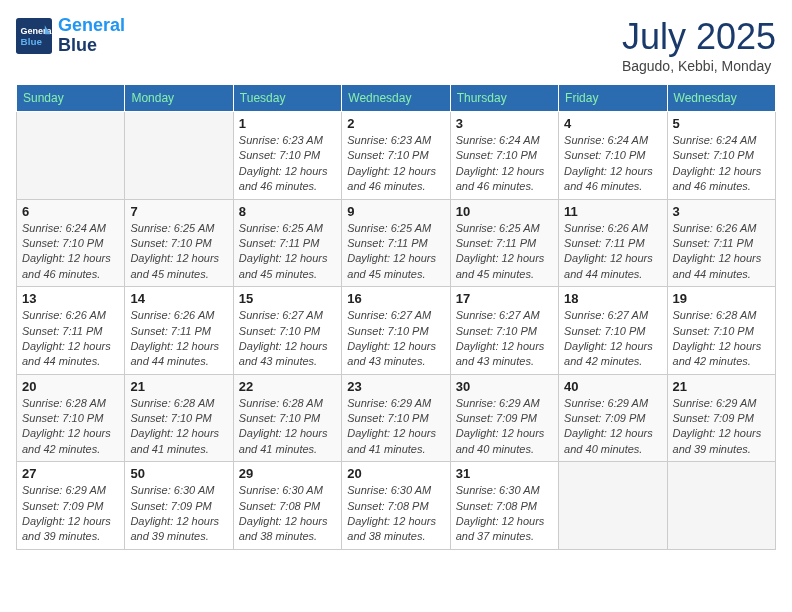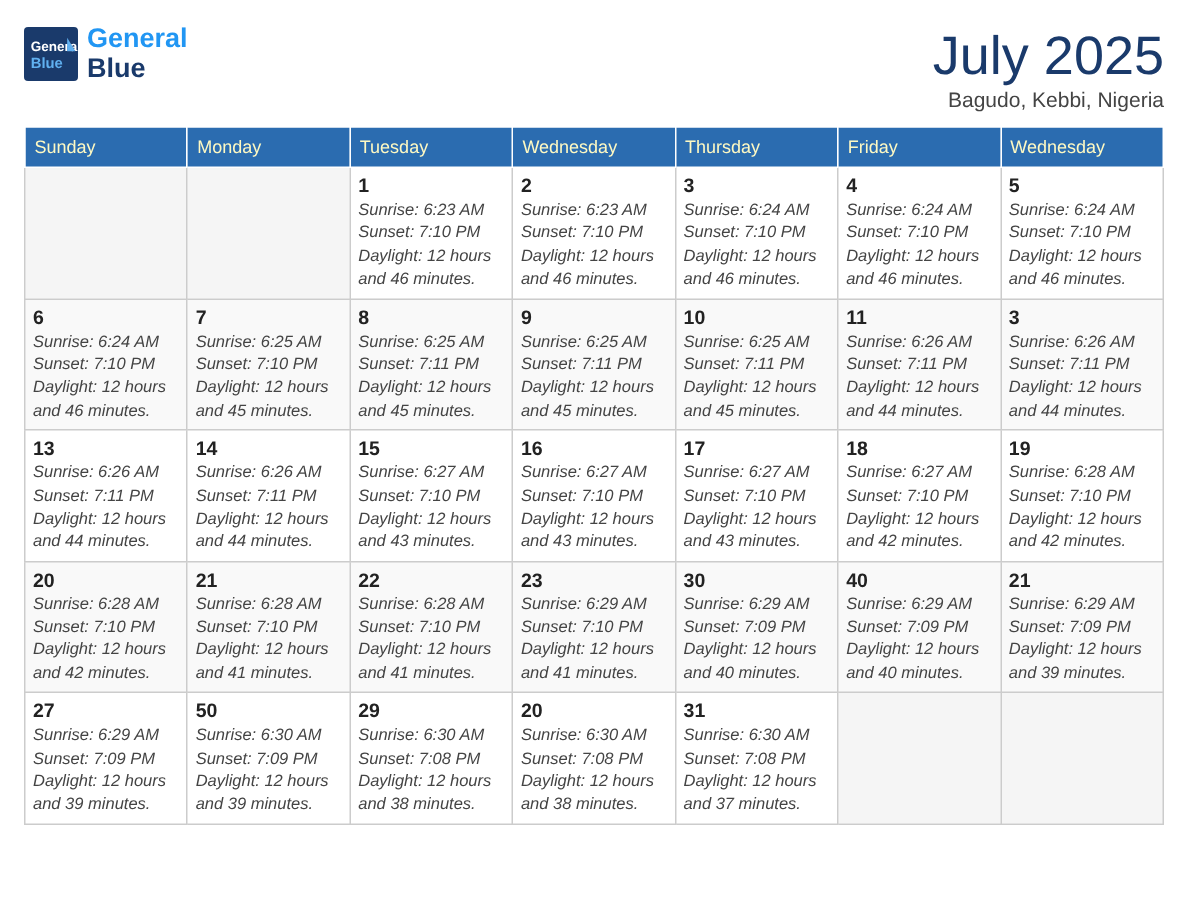--- a/index.html
+++ b/index.html
@@ -28,39 +28,39 @@
       line-height: 1.1;
     }
     .logo-text span {
       color: #2196f3;
     }
     .logo-icon {
       width: 36px;
       height: 36px;
     }
     .title-block {
-      text-align: right;
+      text-align: left;
     }
     .month-title {
       font-size: 36px;
       color: #1a3a6b;
       font-weight: 300;
     }
     .location {
       font-size: 14px;
       color: #444;
     }
     table {
       width: 100%;
       border-collapse: collapse;
       font-size: 11px;
     }
     thead tr th {
       background: #2b6cb0;
-      color: #fef9c3;
+      color: #86efac;
       text-align: left;
       padding: 6px 6px;
       font-size: 12px;
       font-weight: normal;
       border: 1px solid #fff;
     }
     tbody tr td {
       border: 1px solid #ccc;
       vertical-align: top;
       padding: 4px 5px;
@@ -98,21 +98,21 @@
       <polygon points="32,8 38,18 32,18" fill="#60b0f0"></polygon>
     </svg>
     <div>
       <div class="logo-text">
         <span>General</span><br>Blue
       </div>
     </div>
   </div>
   <div class="title-block">
     <div class="month-title">July 2025</div>
-    <div class="location">Bagudo, Kebbi, Nigeria</div>
+    <div class="location">Bagudo, Kebbi, Monday</div>
   </div>
 </div>
 
 <table>
   <thead>
     <tr>
     <th>Sunday</th>
         <th>Monday</th>
         <th>Tuesday</th>
         <th>Wednesday</th>

